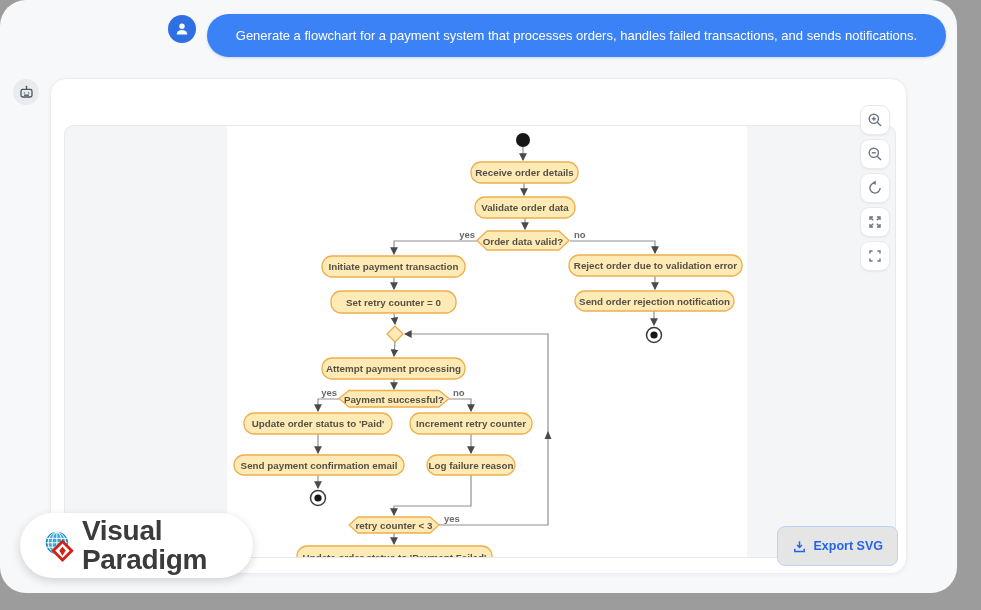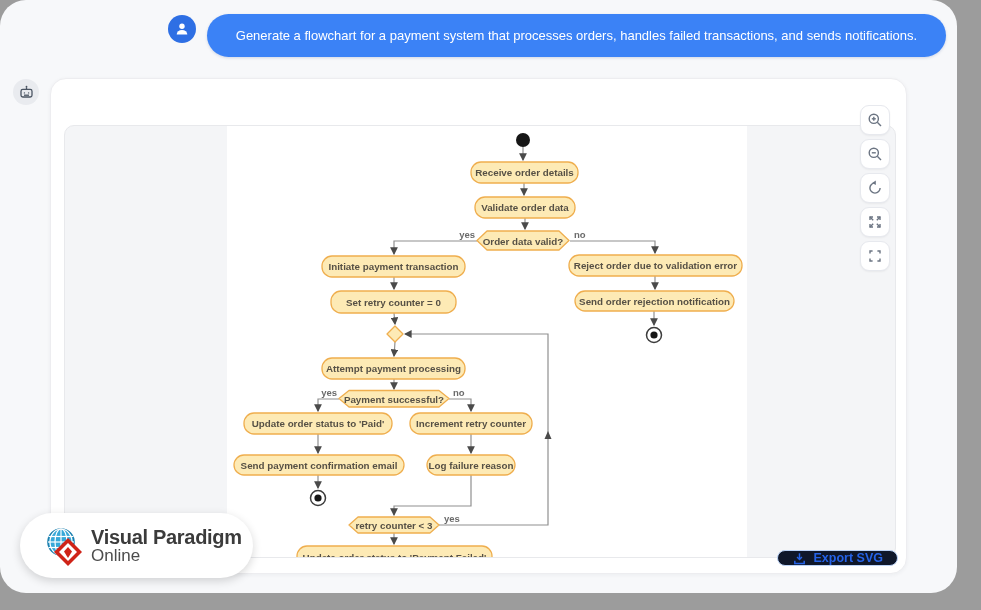--- a/index.html
+++ b/index.html
@@ -45,33 +45,33 @@
   }
   .toolbar{
     position:absolute;top:26px;right:16px;display:flex;flex-direction:column;gap:4px;
   }
   .tb-btn{
     width:30px;height:30px;padding:0;background:#fff;border:1px solid #e7e9ee;border-radius:9px;
     box-shadow:0 1px 2px rgba(0,0,0,.05);display:flex;align-items:center;justify-content:center;
     cursor:pointer;
   }
   .export-btn{
-    position:absolute;right:8px;bottom:7px;height:16px;padding:0 14px;
-    background:#0f172a;border:1px solid #bcd3f7;border-radius:8px;
+    position:absolute;right:8px;bottom:7px;height:40px;padding:0 14px;
+    background:#e5e5e5;border:1px solid #bcd3f7;border-radius:8px;
     color:#2563e8;font-size:12.5px;font-weight:700;font-family:"Liberation Sans",sans-serif;
     display:flex;align-items:center;gap:7px;cursor:pointer;
   }
   
   .brand-pill{
     position:absolute;left:20px;top:513px;width:233px;height:65px;background:#fff;
     border-radius:33px;box-shadow:0 3px 10px rgba(0,0,0,.16);
     display:flex;align-items:center;padding-left:20px;box-sizing:border-box;gap:5px;cursor:pointer;
   }
   .brand-text{line-height:1.02;}
-  .brand-name{font-size:20px;font-weight:700;color:#3b3b3b;letter-spacing:-.3px;}
+  .brand-name{font-size:28px;font-weight:700;color:#3b3b3b;letter-spacing:-.3px;}
   .brand-sub{font-size:17px;color:#4c4c4c;}
   
   .node-t{font-family:"Liberation Sans",sans-serif;font-size:9.8px;font-weight:700;fill:#565045;text-anchor:middle;}
   .edge-t{font-family:"Liberation Sans",sans-serif;font-size:9.5px;font-weight:700;fill:#6a6a6a;}
   .edge{stroke:#909090;stroke-width:1.2;fill:none;}
   .nbox{fill:#fdeab5;stroke:#efae4e;stroke-width:1.3;}
   .dpoly{fill:#fdeab5;stroke:#efae4e;stroke-width:1.3;stroke-linejoin:round;}
 </style>
 </head>
 <body>
@@ -283,15 +283,14 @@
     <line x1="21" y1="7" x2="21" y2="33" stroke="#ffffff" stroke-width="1.2"></line>
     <line x1="8.5" y1="14.5" x2="33.5" y2="14.5" stroke="#ffffff" stroke-width="1.2"></line>
     <line x1="8" y1="20" x2="34" y2="20" stroke="#ffffff" stroke-width="1.2"></line>
     <line x1="8.5" y1="25.5" x2="33.5" y2="25.5" stroke="#ffffff" stroke-width="1.2"></line>
     <polygon points="28,16 42,30 28,44 14,30" fill="#cf2318"></polygon>
     <polygon points="28,21 37,30 28,39 19,30" fill="#ffffff"></polygon>
     <polygon points="28,25 32,29.5 28,36 24,29.5" fill="#cf2318"></polygon>
   </svg>
   <div class="brand-text">
     <div class="brand-name">Visual Paradigm</div>
-    <div class="brand-sub">Online</div>
   </div>
 </div>
 
 </body></html>

